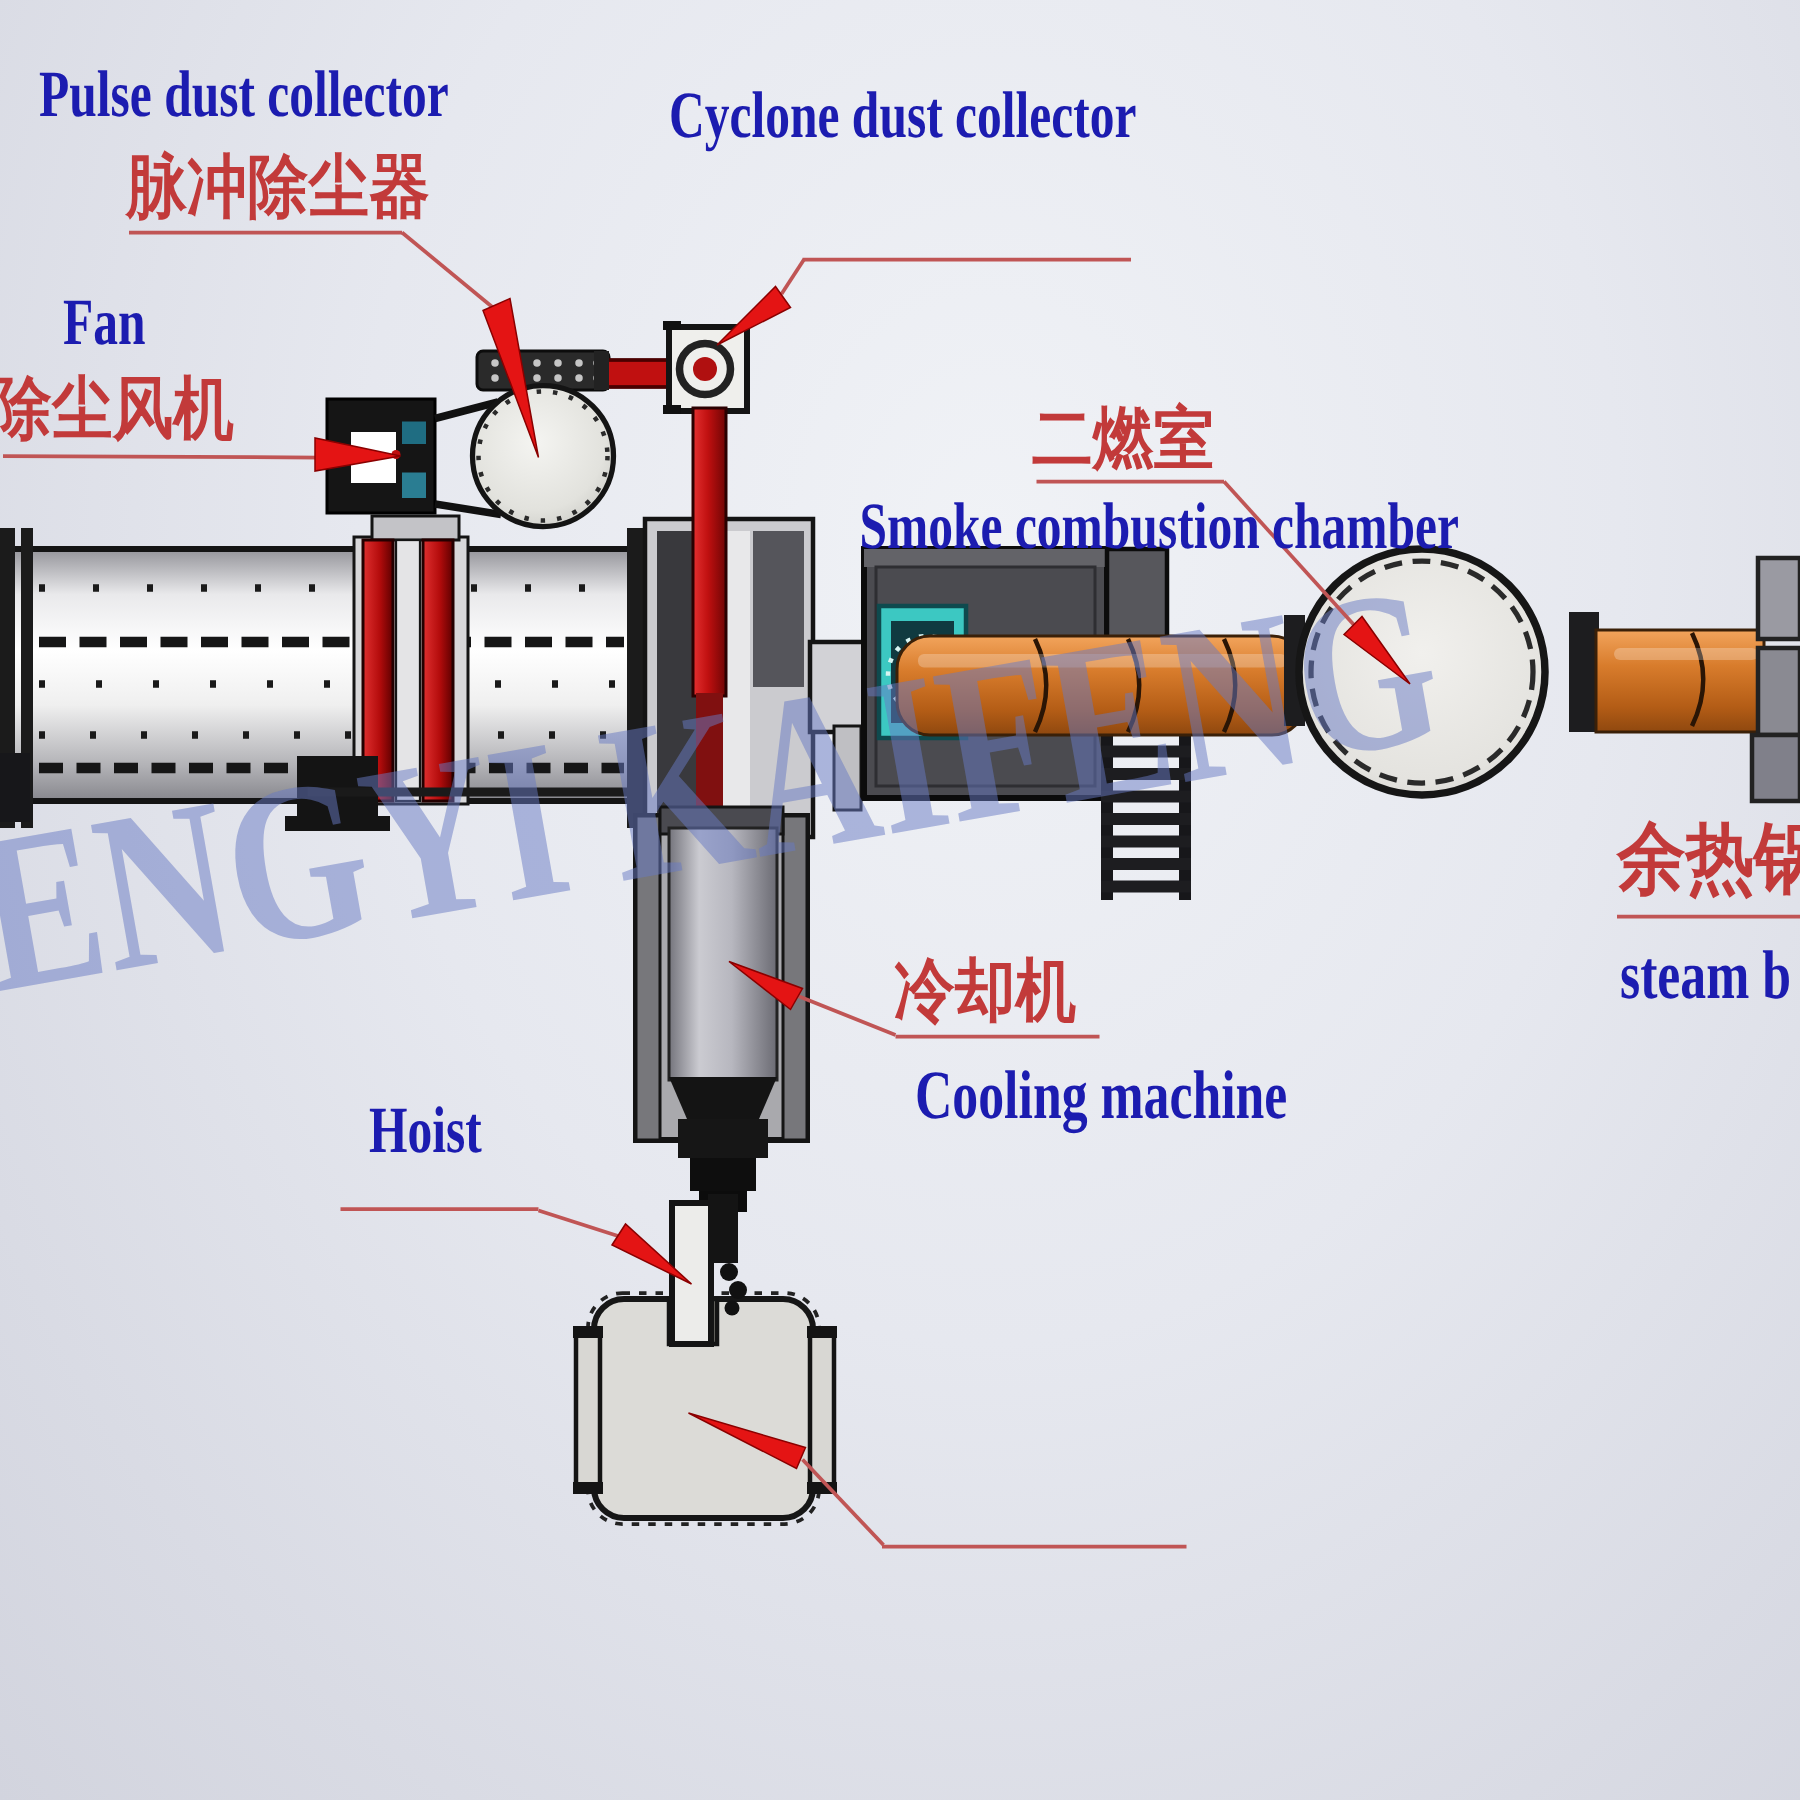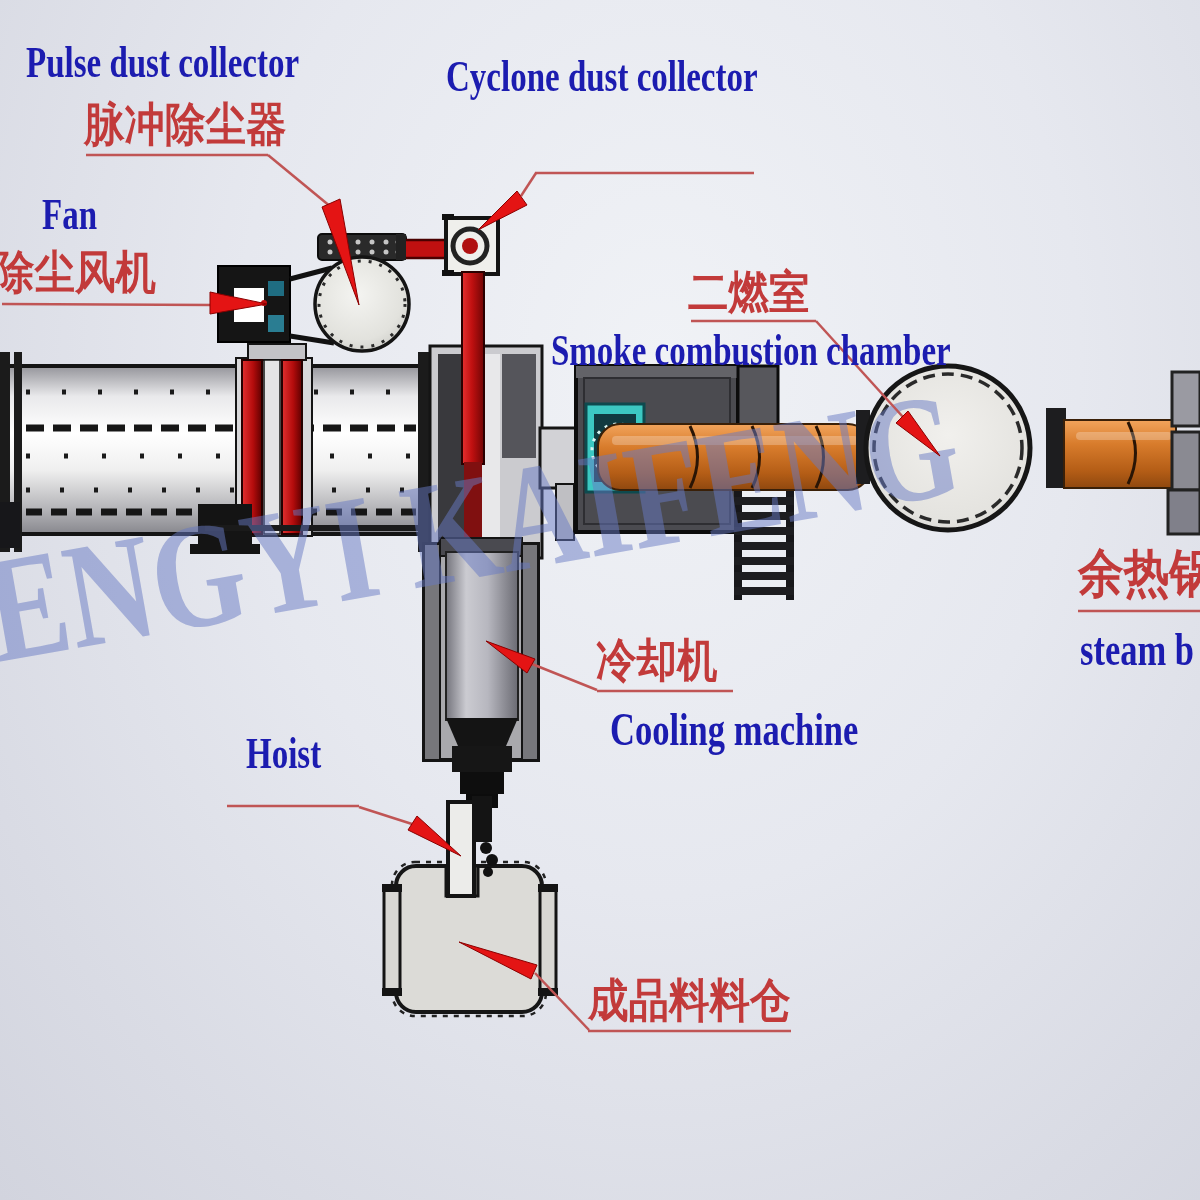--- a/index.html
+++ b/index.html
@@ -269,25 +269,24 @@
 
   <div class="lbl" style="left:26px;top:40px;"><span class="en">Pulse dust collector</span></div>
   <div class="lbl" style="left:84px;top:100px;text-decoration:underline;"><span class="zh">脉冲除尘器</span></div>
 
   <div class="lbl" style="left:446px;top:54px;"><span class="en">Cyclone dust collector</span></div>
 
   <div class="lbl" style="left:42px;top:192px;"><span class="en">Fan</span></div>
   <div class="lbl" style="left:-6px;top:248px;"><span class="zh">除尘风机</span></div>
 
   <div class="lbl" style="left:688px;top:268px;"><span class="zh">二燃室</span></div>
-  <div class="lbl" style="left:551px;top:328px;text-decoration:underline;"><span class="en">Smoke combustion chamber</span></div>
+  <div class="lbl" style="left:573px;top:328px;text-decoration:underline;"><span class="en">Smoke combustion chamber</span></div>
 
   <div class="lbl" style="left:596px;top:636px;"><span class="zh">冷却机</span></div>
   <div class="lbl" style="left:586px;top:706px;margin-left:24px;"><span class="en en-mid">Cooling machine</span></div>
 
   <div class="lbl" style="left:246px;top:692px;margin-top:39px;"><span class="en">Hoist</span></div>
 
-  <div class="lbl" style="left:588px;top:976px;"><span class="zh">成品料料仓</span></div>
 
   <div class="lbl" style="left:1078px;top:546px;"><span class="zh zh-big">余热锅</span></div>
   <div class="lbl" style="left:1080px;top:626px;"><span class="en en-mid">steam b</span></div>
 
 </div>
 
 </body></html>

